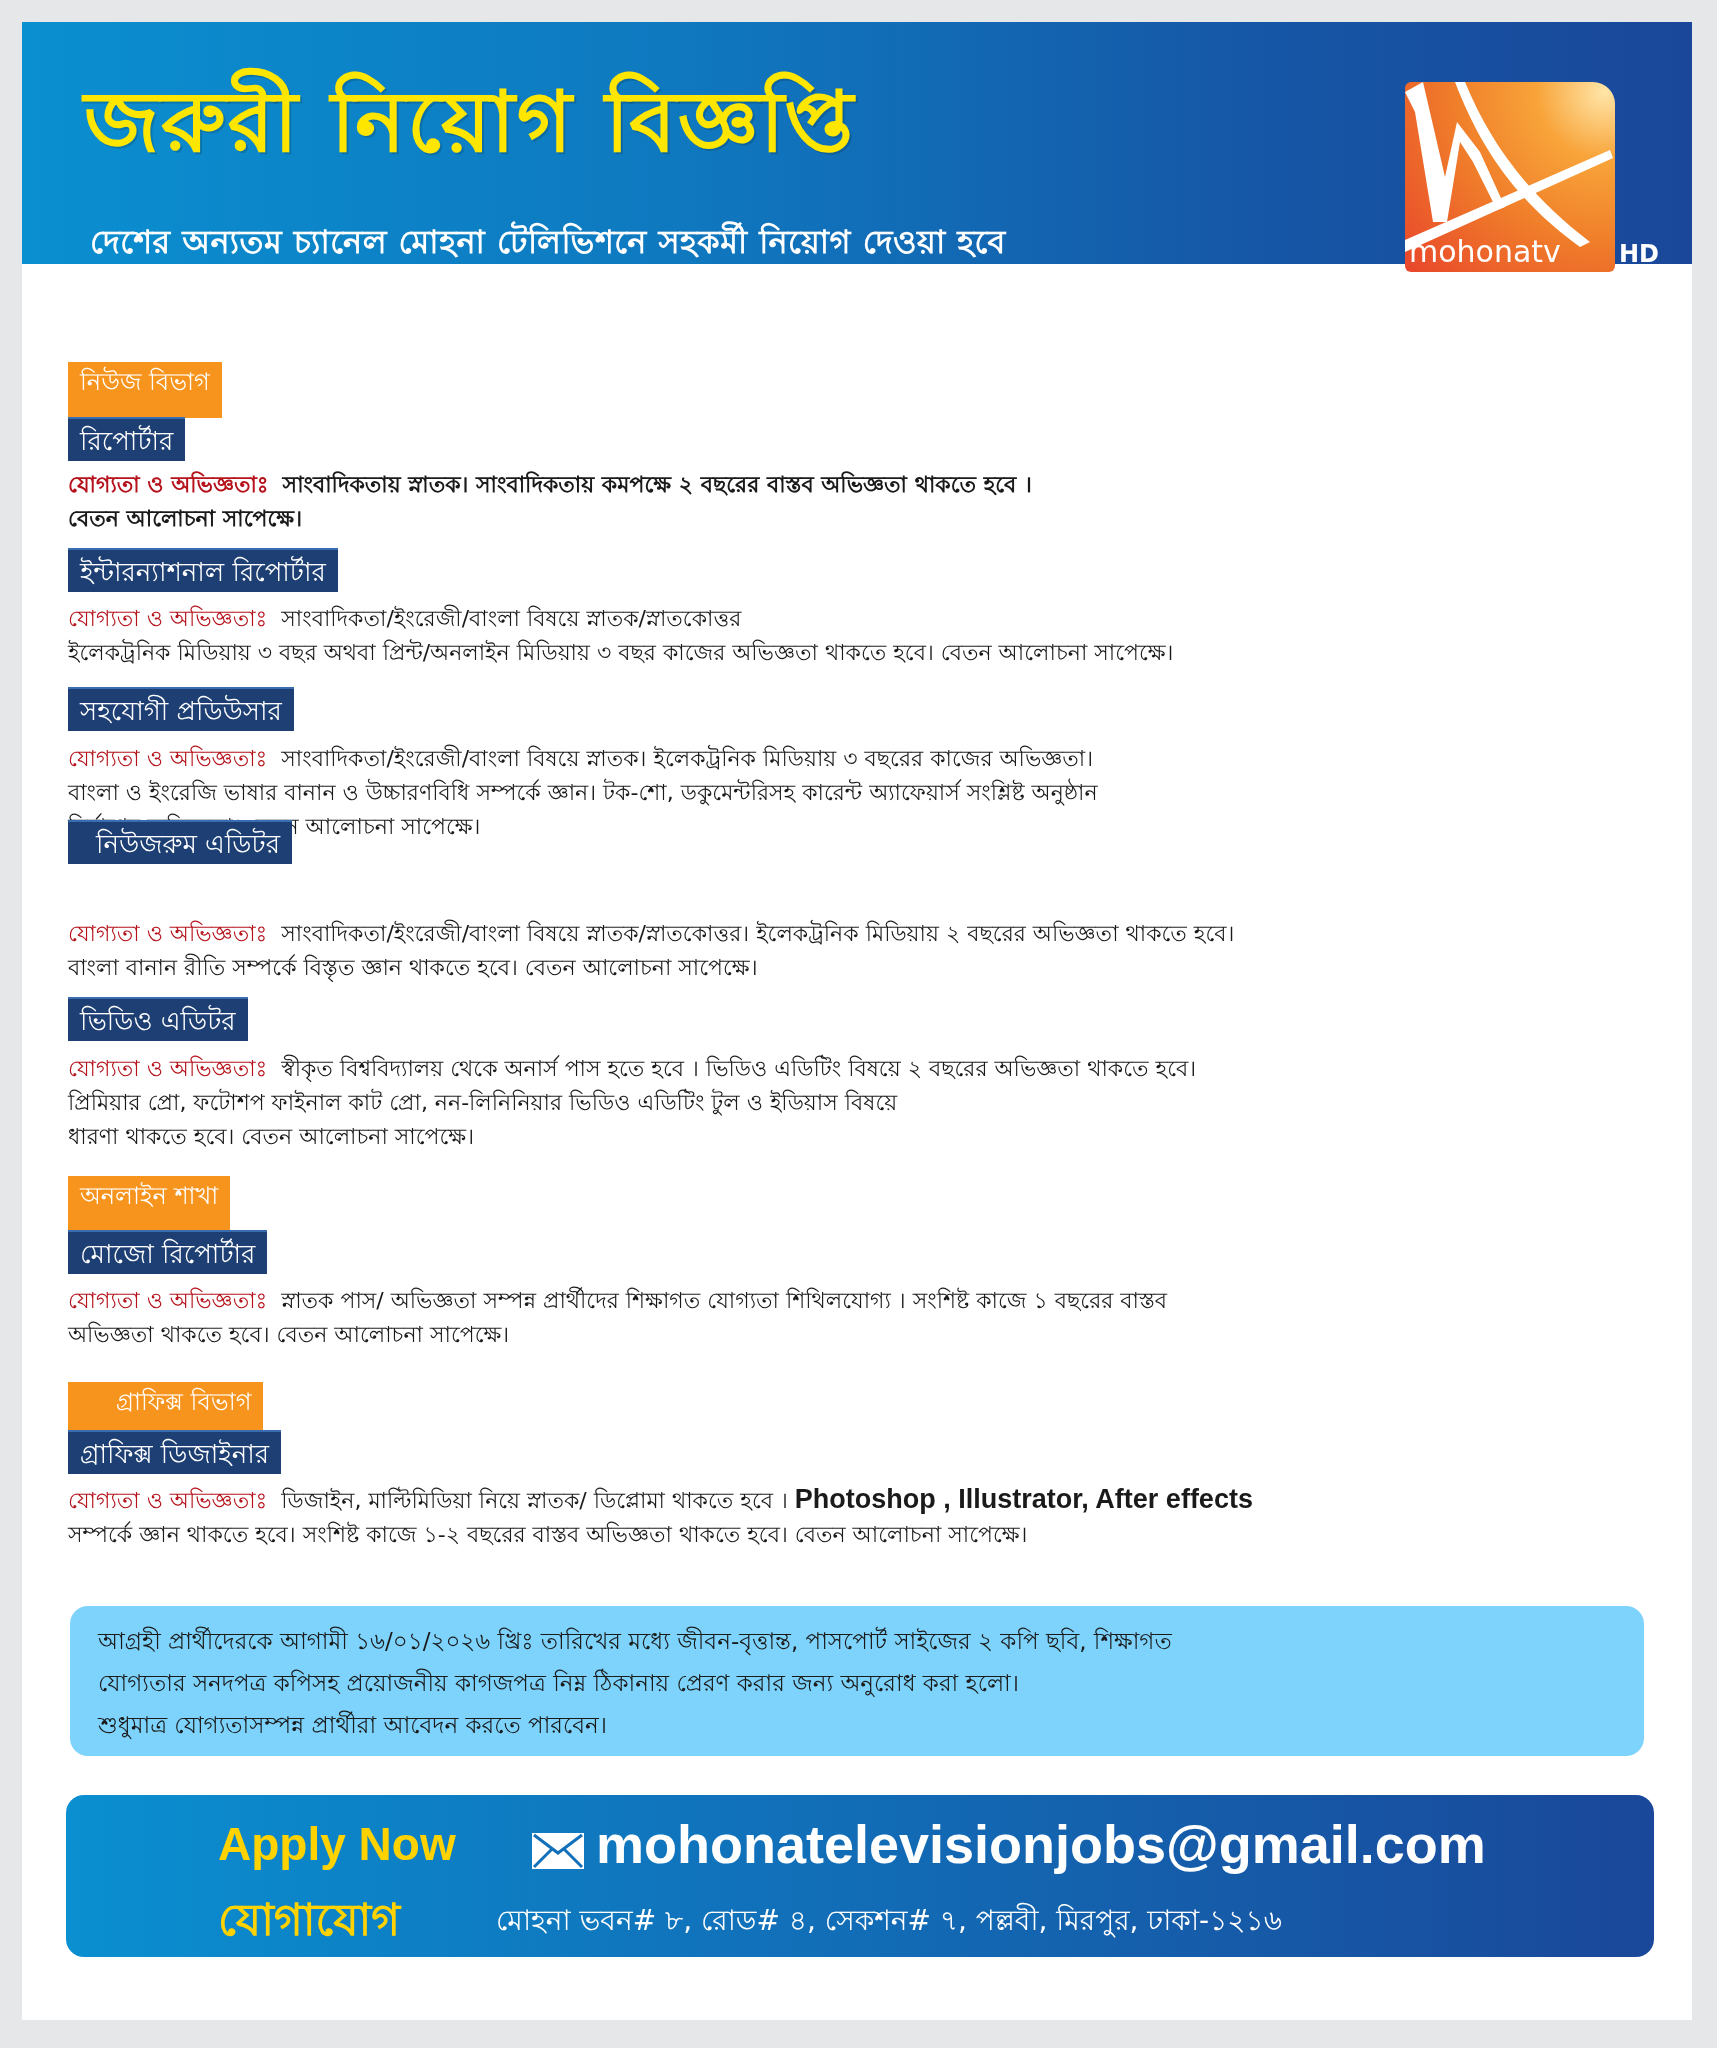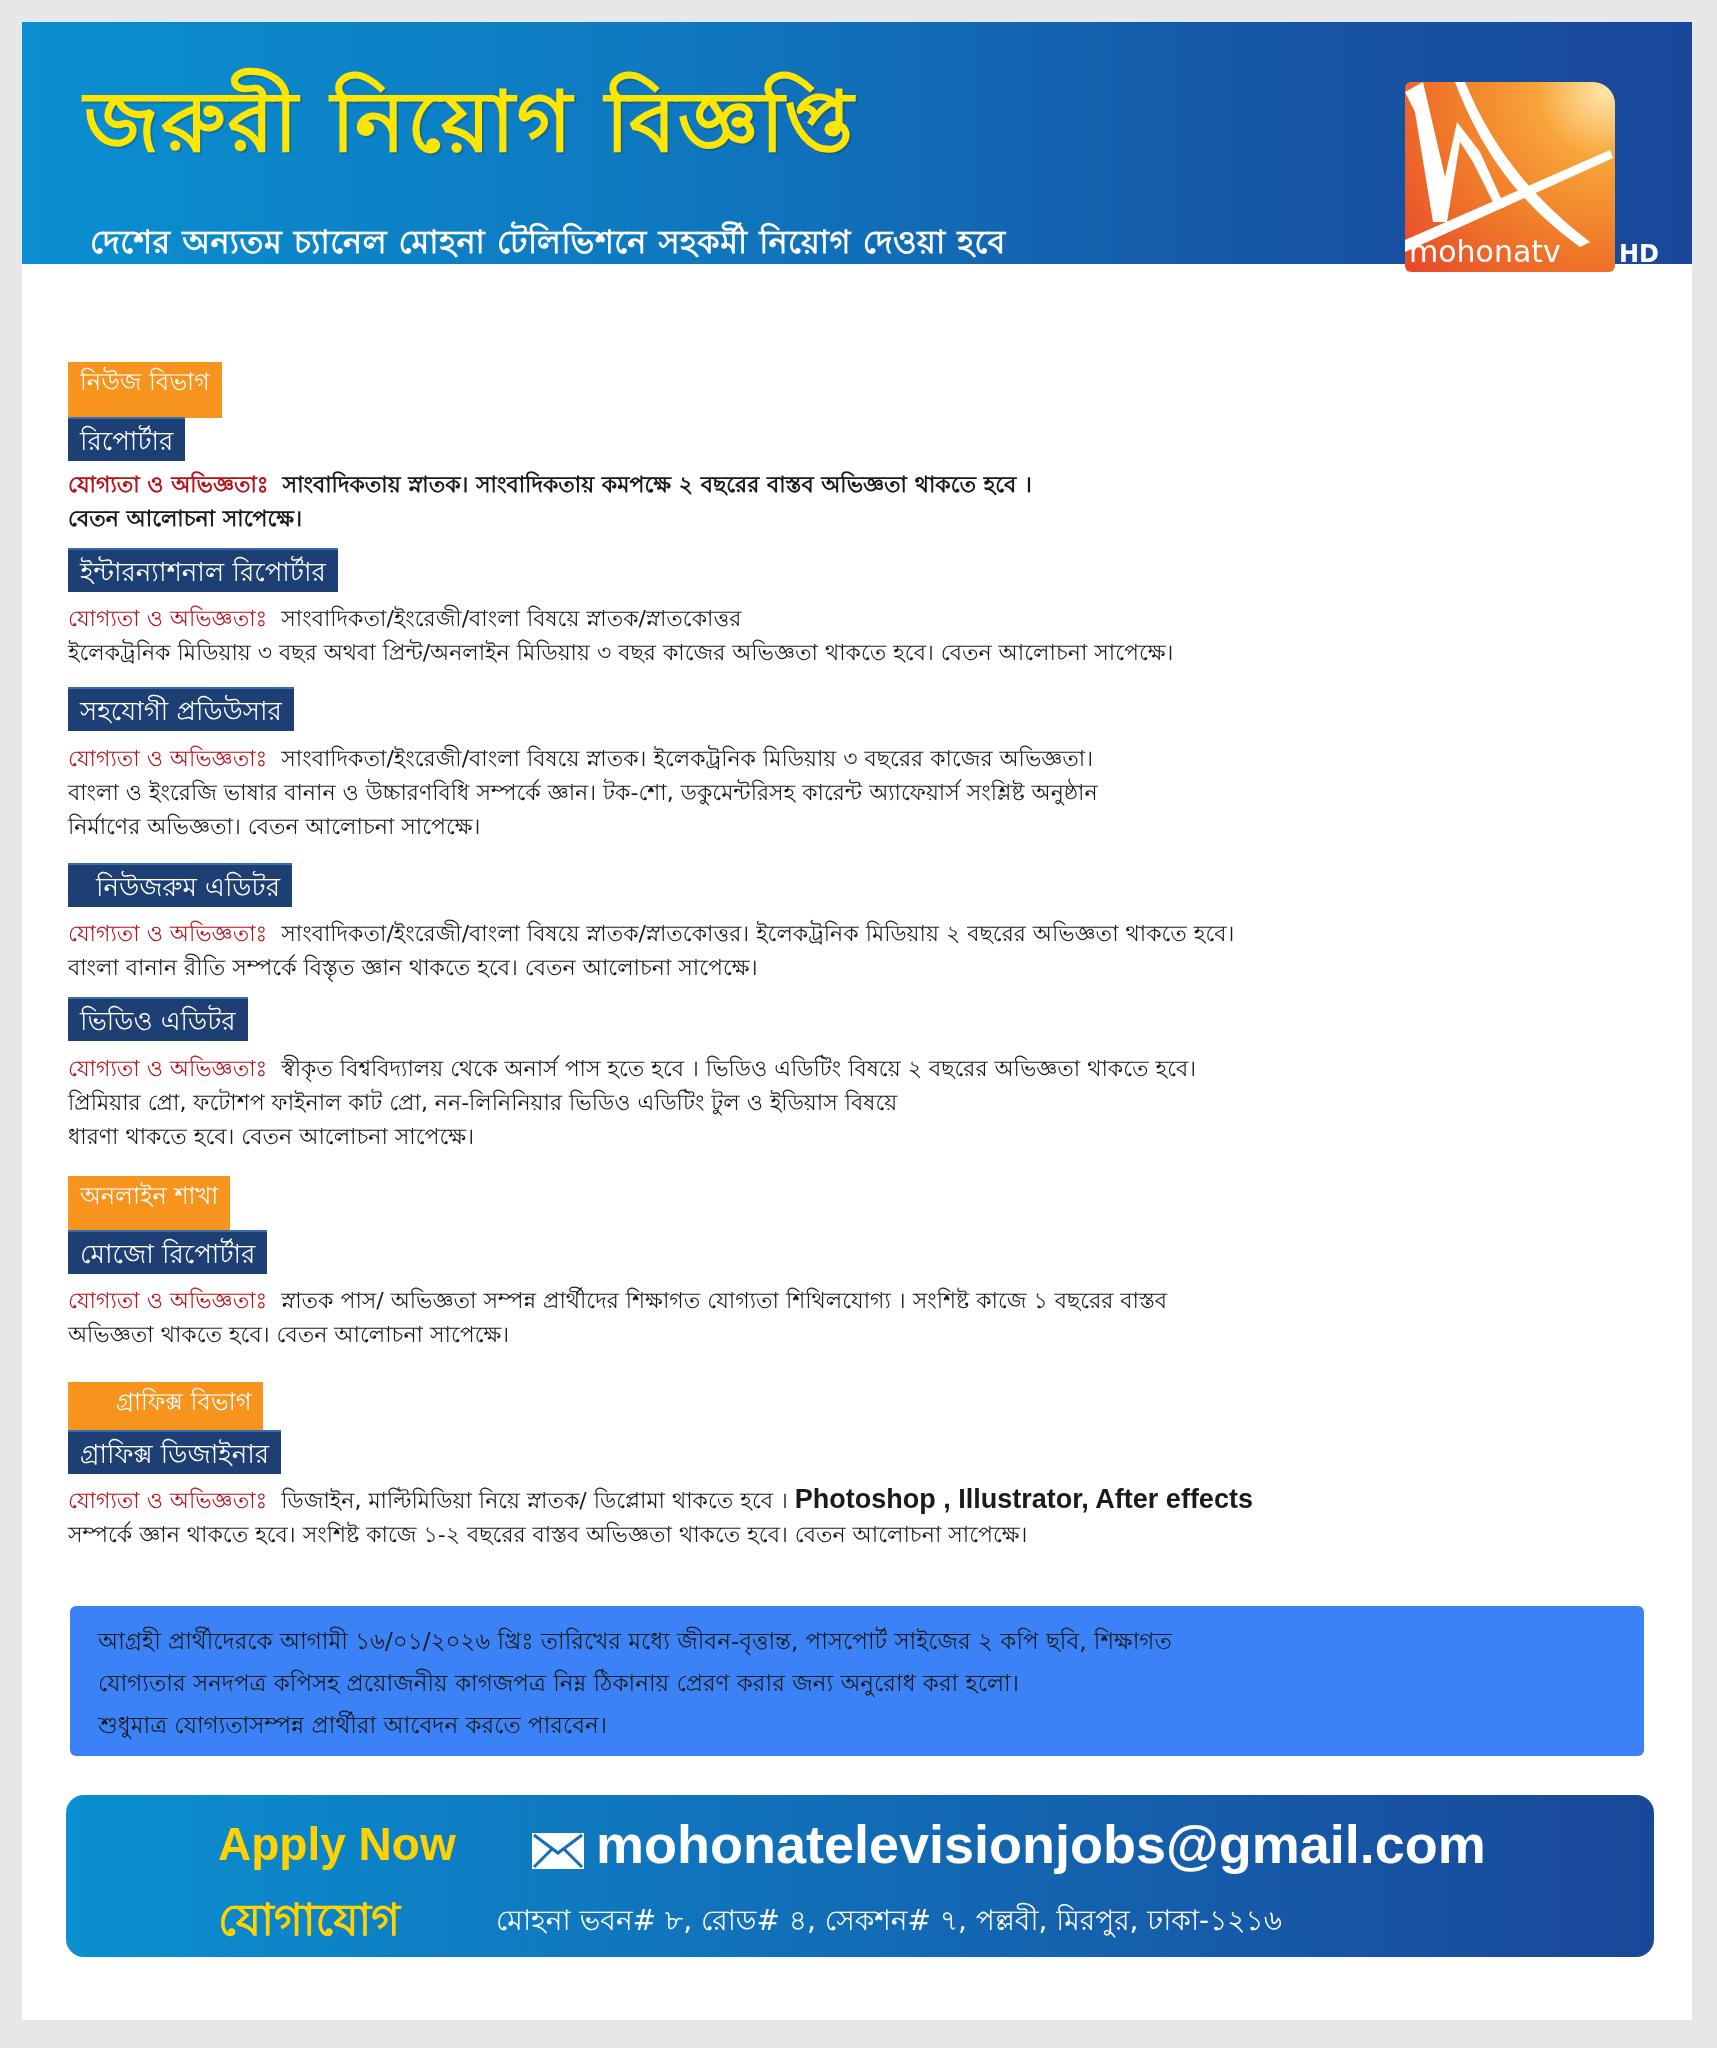--- a/index.html
+++ b/index.html
@@ -66,21 +66,21 @@
   .req {
     position: absolute; left: 0; width: 1560px;
     font-family: "DejaVu Sans", sans-serif; font-size: 22px; line-height: 34px; color: #1a1a1a;
   }
   .req .lbl { color: #b5121b; margin-right: 14px; }
   .req .latin { font-family: "Liberation Sans", sans-serif; font-weight: bold; font-size: 27px; }
 
   
   .note {
     position: absolute; left: 48px; top: 1584px; width: 1574px; height: 150px;
-    background: #3b82f6; border-radius: 6px;
+    background: #7dd3fc; border-radius: 18px;
     padding: 14px 28px;
     font-family: "DejaVu Sans", sans-serif; font-size: 23px; line-height: 42px; color: #1a1a1a;
   }
 
   
   .apply {
     position: absolute; left: 44px; top: 1773px; width: 1588px; height: 162px;
     border-radius: 18px;
     background: linear-gradient(90deg, #0a8fd0 0%, #1170b9 45%, #1a4799 100%);
   }
@@ -141,21 +141,21 @@
       <div>ইলেকট্রনিক মিডিয়ায় ৩ বছর অথবা প্রিন্ট/অনলাইন মিডিয়ায় ৩ বছর কাজের অভিজ্ঞতা থাকতে হবে। বেতন আলোচনা সাপেক্ষে।</div>
     </div>
 
     <div class="job-tag" style="top:665px;">সহযোগী প্রডিউসার</div>
     <div class="req" style="top:720px;">
       <div><span class="lbl">যোগ্যতা ও অভিজ্ঞতাঃ</span><span>সাংবাদিকতা/ইংরেজী/বাংলা বিষয়ে স্নাতক। ইলেকট্রনিক মিডিয়ায় ৩ বছরের কাজের অভিজ্ঞতা।</span></div>
       <div>বাংলা ও ইংরেজি ভাষার বানান ও উচ্চারণবিধি সম্পর্কে জ্ঞান। টক-শো, ডকুমেন্টরিসহ কারেন্ট অ্যাফেয়ার্স সংশ্লিষ্ট অনুষ্ঠান</div>
       <div>নির্মাণের অভিজ্ঞতা। বেতন আলোচনা সাপেক্ষে।</div>
     </div>
 
-    <div class="job-tag" style="top:841px;padding-left:28px;">নিউজরুম এডিটর</div>
+    <div class="job-tag" style="top:798px;padding-left:28px;">নিউজরুম এডিটর</div>
     <div class="req" style="top:895px;">
       <div><span class="lbl">যোগ্যতা ও অভিজ্ঞতাঃ</span><span>সাংবাদিকতা/ইংরেজী/বাংলা বিষয়ে স্নাতক/স্নাতকোত্তর। ইলেকট্রনিক মিডিয়ায় ২ বছরের অভিজ্ঞতা থাকতে হবে।</span></div>
       <div>বাংলা বানান রীতি সম্পর্কে বিস্তৃত জ্ঞান থাকতে হবে। বেতন আলোচনা সাপেক্ষে।</div>
     </div>
 
     <div class="job-tag" style="top:975px;">ভিডিও এডিটর</div>
     <div class="req" style="top:1030px;">
       <div><span class="lbl">যোগ্যতা ও অভিজ্ঞতাঃ</span><span>স্বীকৃত বিশ্ববিদ্যালয় থেকে অনার্স পাস হতে হবে । ভিডিও এডিটিং বিষয়ে ২ বছরের অভিজ্ঞতা থাকতে হবে।</span></div>
       <div>প্রিমিয়ার প্রো, ফটোশপ ফাইনাল কাট প্রো, নন-লিনিনিয়ার ভিডিও এডিটিং টুল ও ইডিয়াস বিষয়ে</div>
       <div>ধারণা থাকতে হবে। বেতন আলোচনা সাপেক্ষে।</div>

